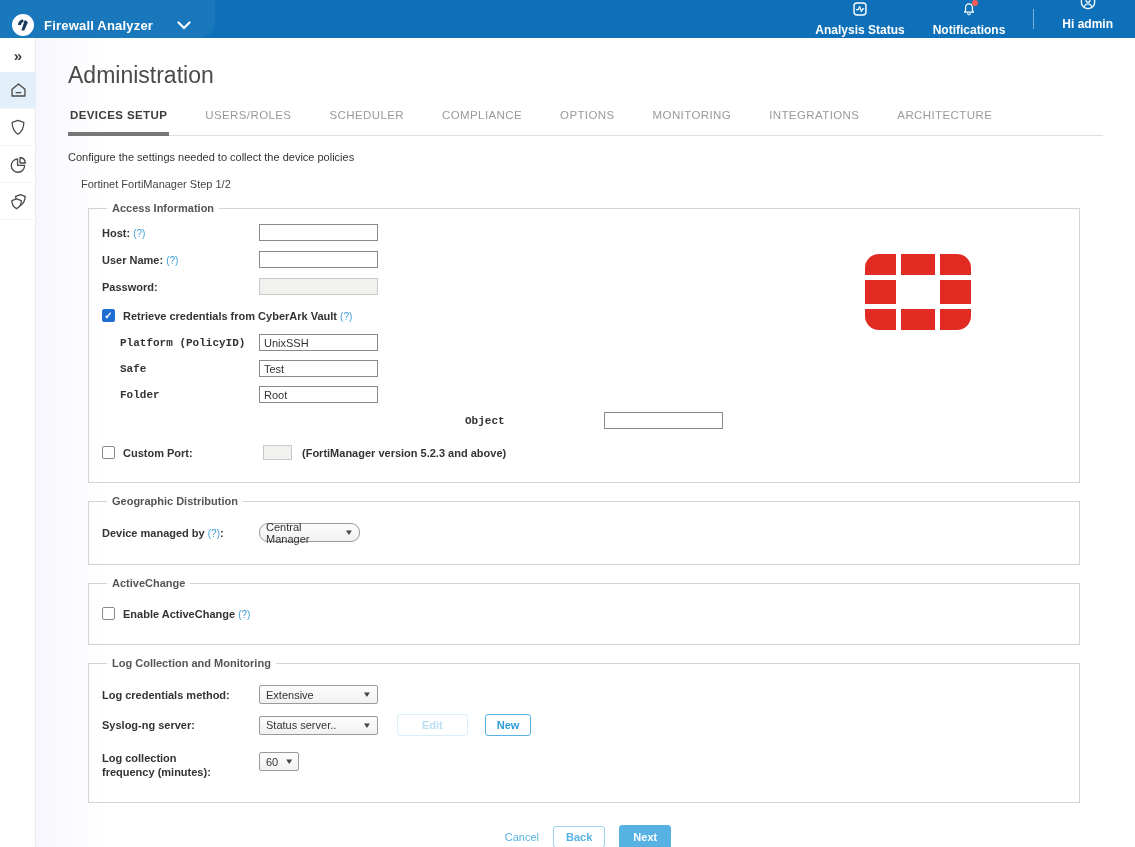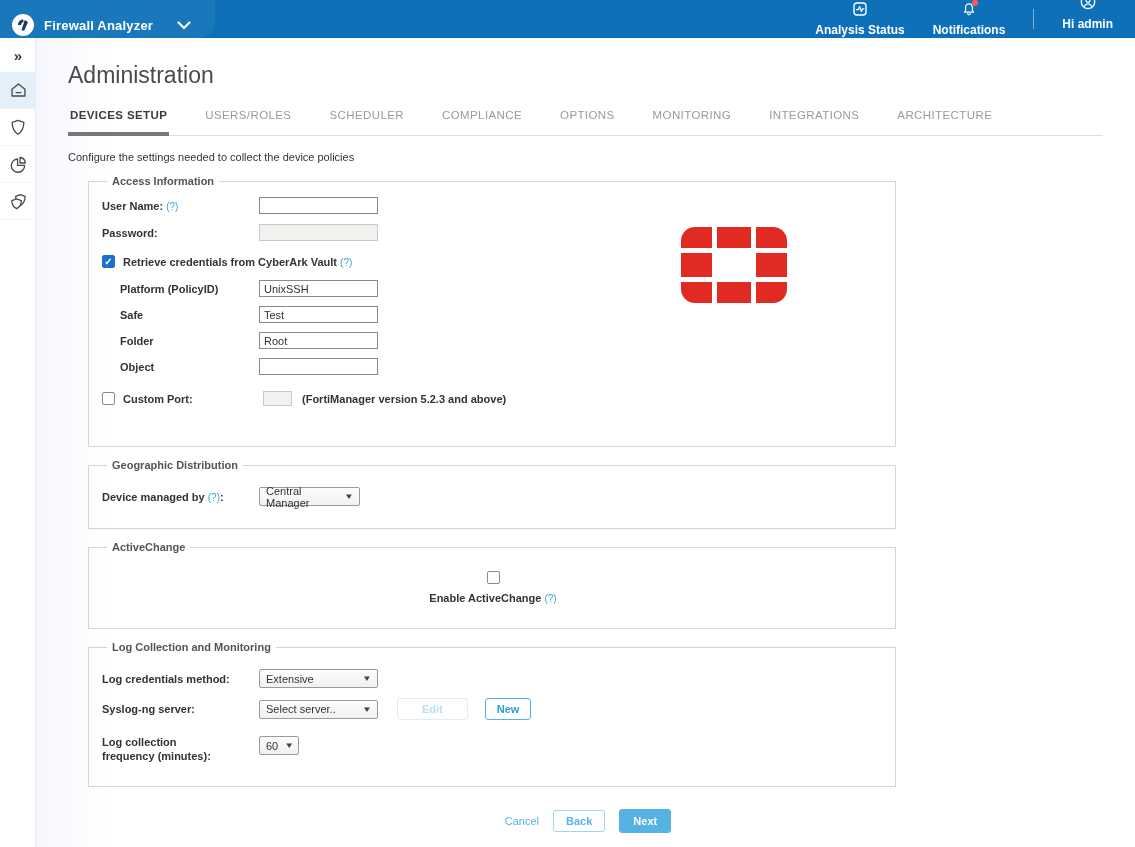--- a/index.html
+++ b/index.html
@@ -40,30 +40,30 @@
   .page-title { margin-top:24px; font-size:23px; color:#4a4a4a; font-weight:400; }
 
   .tabbar { display:flex; gap:34px; margin-top:20px; border-bottom:1px solid #dcdfe6; }
   .tab { font-size:11.5px; letter-spacing:.4px; color:#9a9a9a; padding:0 2px 11px 2px;
     cursor:pointer; border-bottom:4px solid transparent; margin-bottom:-1px; }
   .tab.active { color:#3c3c3c; font-weight:bold; border-bottom-color:#777; }
 
   .instruction { margin-top:15px; font-size:11px; font-weight:normal; color:#333; }
   .step-title { margin-top:15px; margin-left:13px; font-size:11px; color:#444; }
 
-  fieldset { position:relative; margin:12px 0 5px 20px; width:808px;
+  fieldset { position:relative; margin:12px 0 5px 20px; width:992px;
     border:1px solid #d4d4d4; padding:10px 11px 12px 11px; }
   legend { font-size:11px; font-weight:bold; color:#555; padding:0 5px; margin-left:7px; }
   fieldset.f-access { min-height:272px; }
   fieldset.f-geo, fieldset.f-ac { min-height:64px; }
   fieldset.f-log { min-height:138px; }
 
   .form-row { display:flex; align-items:center; margin:0 0 10px 2px; }
   .form-row .lbl { width:157px; font-size:11px; font-weight:bold; color:#333; }
-  .form-row .lbl.sub { padding-left:18px; }
+  .form-row .lbl.sub { padding-left:18px;font-family:Liberation Mono, monospace; }
   .help { color:#3ba1da; font-weight:normal; font-size:10px; cursor:pointer; }
   .txt { width:119px; height:17px; border:1px solid #8a8a8a; background:#fff;
     font-size:11px; padding:1px 4px; font-family:"Liberation Sans",sans-serif; color:#333; }
   .txt:disabled, .txt.disabled { background:#f1f1ef; border-color:#c9c9c6; }
   .mini { width:29px; height:15px; }
 
   .cb-row { display:flex; align-items:center; gap:8px; margin:14px 0 12px 2px;
     font-size:11px; font-weight:bold; color:#333; }
   .checkbox { width:13px; height:13px; border:1px solid #8a8a8a; border-radius:2px;
     background:#fff; display:inline-flex; align-items:center; justify-content:center;
@@ -73,21 +73,21 @@
   .port-note { margin-left:10px; font-size:11px; font-weight:bold; color:#333; }
   .row-customport { margin-top:16px; }
   .row-customport .lbl { width:140px; margin-left:8px; }
 
   
   .sel { height:19px; border:1px solid #9a9a9a; border-radius:2px;
     background:linear-gradient(#fdfdfd,#f1f1f1); display:inline-flex;
     align-items:center; justify-content:space-between; padding:0 5px 0 6px;
     font-size:11px; color:#333; cursor:pointer; }
   .sel .caret { font-size:10px; color:#444; margin-left:6px; transform:scaleY(.8); }
-  .sel.w118 { width:119px; } .sel.w100 { width:101px; } .sel.w38 { width:40px; }
+  .sel.w118 { width:119px; } .sel.w100 { width:101px;border-radius:9px; } .sel.w38 { width:40px; }
 
   
   .flogo { position:absolute; right:108px; top:40px; display:grid;
     grid-template-columns:31px 34px 31px; grid-template-rows:21px 24px 21px; gap:5px; }
   .fb { background:#e12a21; }
   .fb.tl { grid-area:1/1; border-top-left-radius:14px; }
   .fb.tm { grid-area:1/2; }
   .fb.tr { grid-area:1/3; border-top-right-radius:14px; }
   .fb.ml { grid-area:2/1; }
   .fb.mr { grid-area:2/3; }
@@ -222,24 +222,29 @@
     <div class="tab">USERS/ROLES</div>
     <div class="tab">SCHEDULER</div>
     <div class="tab">COMPLIANCE</div>
     <div class="tab">OPTIONS</div>
     <div class="tab">MONITORING</div>
     <div class="tab">INTEGRATIONS</div>
     <div class="tab">ARCHITECTURE</div>
   </div>
 
   <div class="instruction">Configure the settings needed to collect the device policies</div>
+  <div class="step-title">Fortinet FortiManager Step 1/2</div>
 
   <fieldset class="f-access">
     <legend>Access Information</legend>
 
+    <div class="form-row">
+      <span class="lbl"><span>Host:</span> <span class="help">(?)</span></span>
+      <input class="txt" type="text" value="" style="">
+    </div>
     <div class="form-row">
       <span class="lbl"><span>User Name:</span> <span class="help">(?)</span></span>
       <input class="txt" type="text" value="" style="">
     </div>
     <div class="form-row">
       <span class="lbl">Password:</span>
       <input class="txt disabled" type="password" disabled="" value="" style="">
     </div>
 
     <div class="cb-row">
@@ -252,21 +257,21 @@
       <input class="txt" type="text" value="UnixSSH" style="">
     </div>
     <div class="form-row" style="margin-bottom:9px;">
       <span class="lbl sub">Safe</span>
       <input class="txt" type="text" value="Test" style="">
     </div>
     <div class="form-row" style="margin-bottom:9px;">
       <span class="lbl sub">Folder</span>
       <input class="txt" type="text" value="Root" style="">
     </div>
-    <div class="form-row" style="margin-bottom:9px;">
+    <div class="form-row" style="margin-bottom:9px;justify-content:center;">
       <span class="lbl sub">Object</span>
       <input class="txt" type="text" value="" style="">
     </div>
 
     <div class="form-row row-customport">
       <span class="checkbox"></span>
       <span class="lbl" style="width:140px; margin-left:8px;">Custom Port:</span>
       <input class="txt mini disabled" type="text" disabled="" value="" style="">
       <span class="port-note">(FortiManager version 5.2.3 and above)</span>
     </div>
@@ -289,41 +294,41 @@
       <span class="lbl"><span>Device managed by</span> <span class="help">(?)</span><span>:</span></span>
       <div class="sel w100">
         <span>Central Manager</span>
         <span class="caret">▼</span>
       </div>
     </div>
   </fieldset>
 
   <fieldset class="f-ac">
     <legend>ActiveChange</legend>
-    <div class="cb-row" style="margin-top:8px;flex-direction:column;">
+    <div class="cb-row" style="margin-top:8px;">
       <span class="checkbox"></span>
       <span><span>Enable ActiveChange</span> <span class="help">(?)</span></span>
     </div>
   </fieldset>
 
   <fieldset class="f-log">
     <legend>Log Collection and Monitoring</legend>
 
     <div class="form-row" style="margin-top:6px;">
       <span class="lbl">Log credentials method:</span>
       <div class="sel w118">
         <span>Extensive</span>
         <span class="caret">▼</span>
       </div>
     </div>
 
     <div class="form-row">
       <span class="lbl">Syslog-ng server:</span>
       <div class="sel w118">
-        <span>Select server..</span>
+        <span>Status server..</span>
         <span class="caret">▼</span>
       </div>
       <button class="btn-edit" disabled="">Edit</button>
       <button class="btn-new">New</button>
     </div>
 
     <div class="form-row freq-row">
       <span class="lbl" style="width:130px; margin-right:27px;">Log collection frequency (minutes):</span>
       <div class="sel w38">
         <span>60</span>

